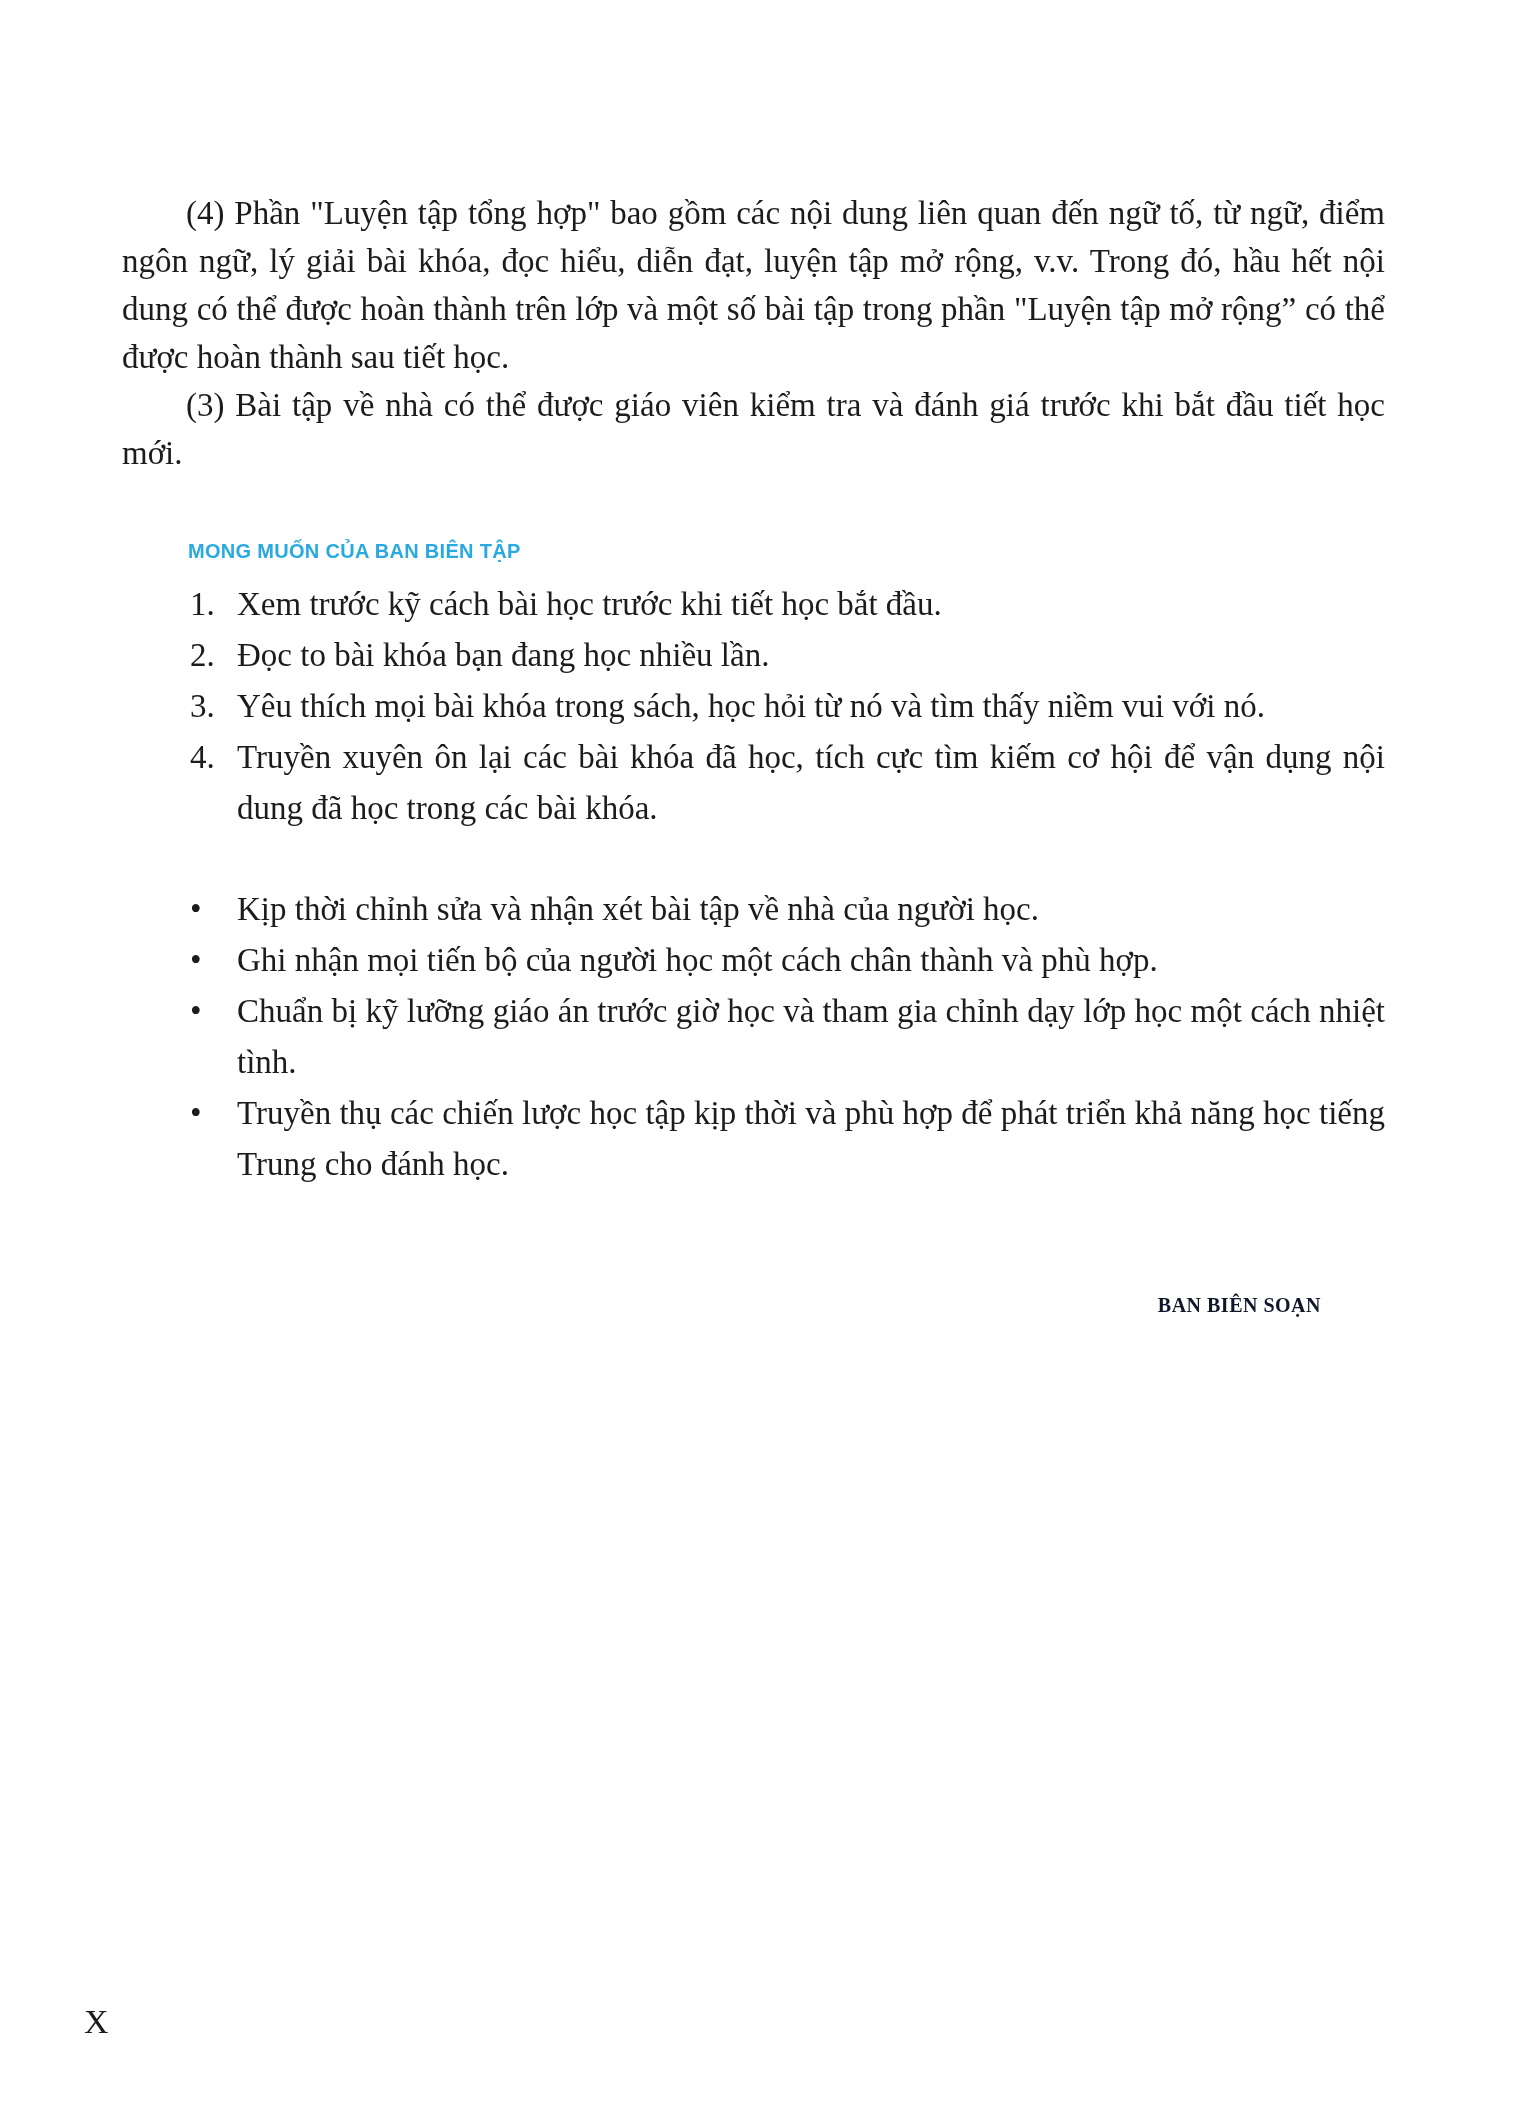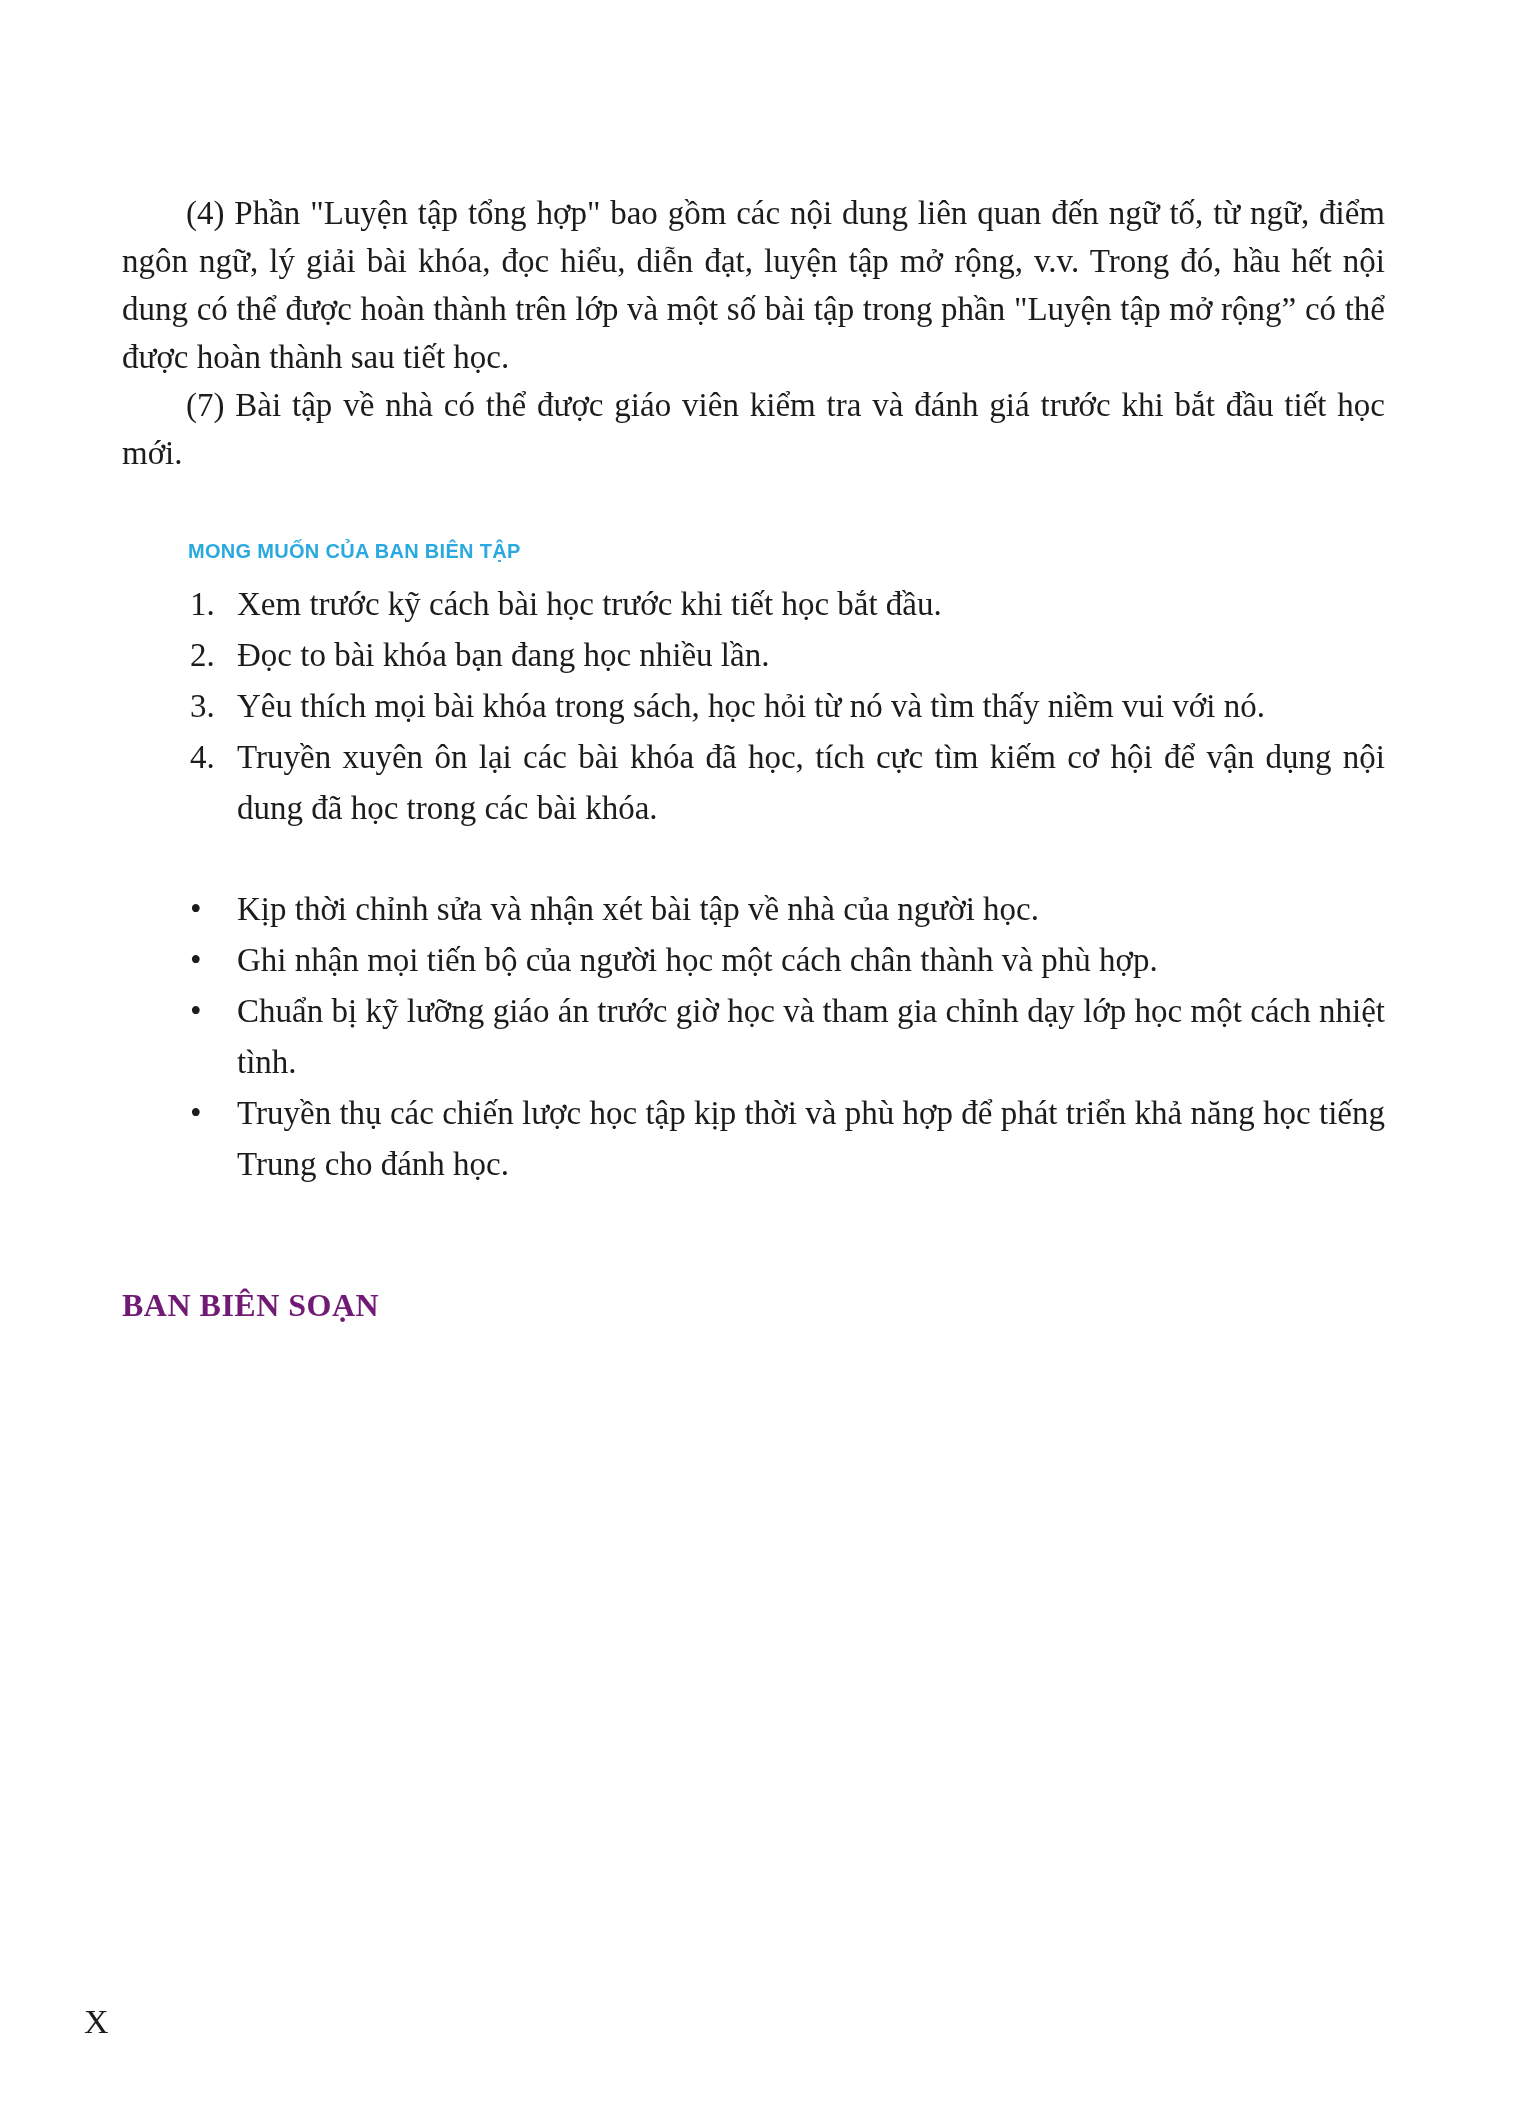--- a/index.html
+++ b/index.html
@@ -55,45 +55,45 @@
   .doc-list .marker {
     flex: 0 0 47px;
     width: 47px;
   }
   .doc-list .item-text {
     flex: 1 1 auto;
     text-align: justify;
   }
   .signoff {
     margin-top: 95px;
-    text-align: left;
+    text-align: right;
     padding-right: 64px;
     font-weight: bold;
-    font-size: 32px;
+    font-size: 20px;
     line-height: 40px;
     letter-spacing: 0.5px;
-    color: #701a75;
+    color: #0f172a;
   }
   .page-number {
     position: absolute;
     left: 84px;
     top: 2002px;
     font-size: 34px;
     line-height: 40px;
     color: #1c1c1c;
   }
 </style>
 </head>
 <body>
 
 <div class="page">
 
   <p class="para first">(4) Phần "Luyện tập tổng hợp" bao gồm các nội dung liên quan đến ngữ tố, từ ngữ, điểm ngôn ngữ, lý giải bài khóa, đọc hiểu, diễn đạt, luyện tập mở rộng, v.v. Trong đó, hầu hết nội dung có thể được hoàn thành trên lớp và một số bài tập trong phần "Luyện tập mở rộng” có thể được hoàn thành sau tiết học.</p>
 
-  <p class="para">(7) Bài tập về nhà có thể được giáo viên kiểm tra và đánh giá trước khi bắt đầu tiết học mới.</p>
+  <p class="para">(3) Bài tập về nhà có thể được giáo viên kiểm tra và đánh giá trước khi bắt đầu tiết học mới.</p>
 
   <h2 class="section-heading">MONG MUỐN CỦA BAN BIÊN TẬP</h2>
 
   <ol class="doc-list numbered">
     <li>
       <span class="marker">1.</span>
       <span class="item-text">Xem trước kỹ cách bài học trước khi tiết học bắt đầu.</span>
     </li>
     <li>
       <span class="marker">2.</span>

